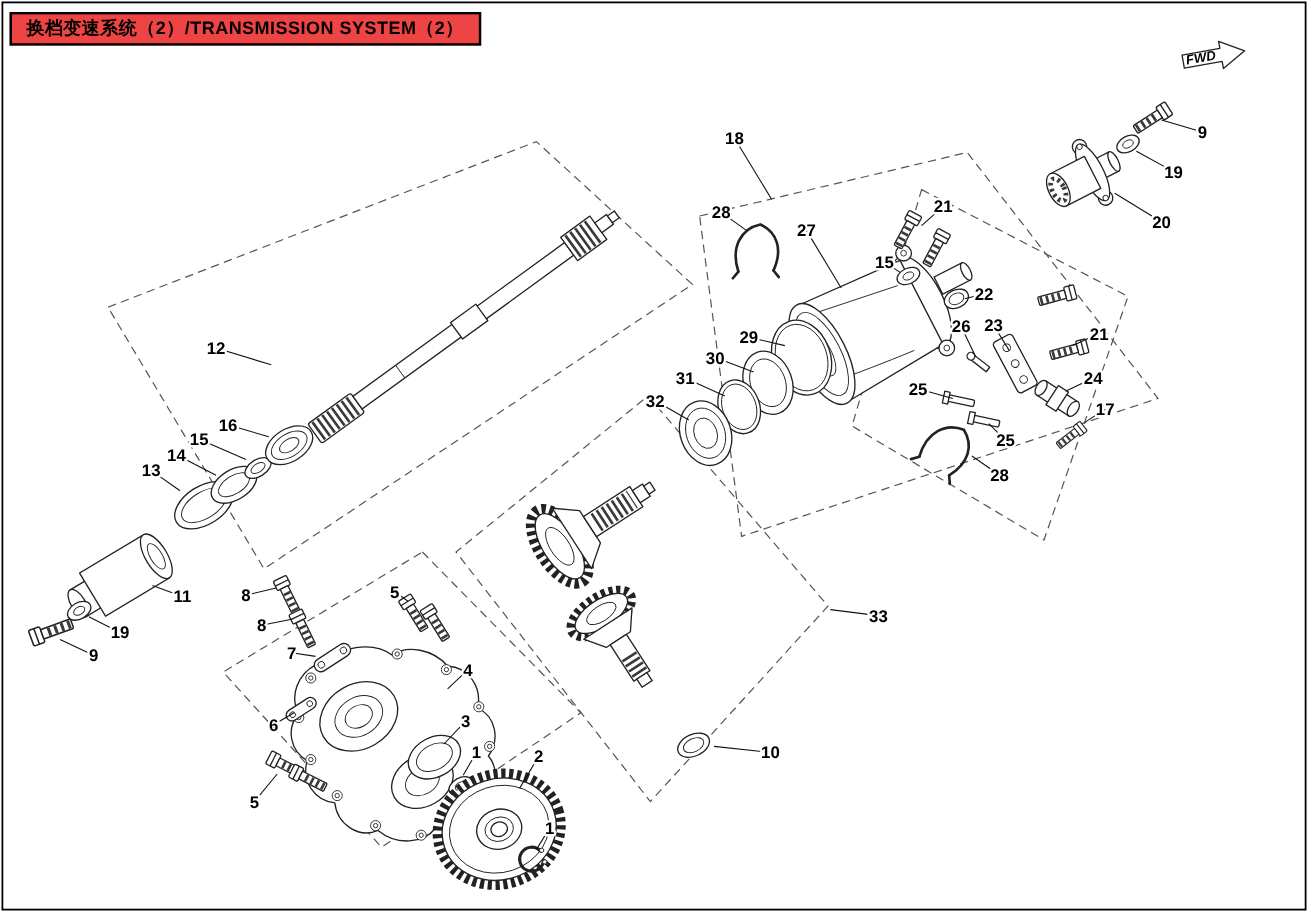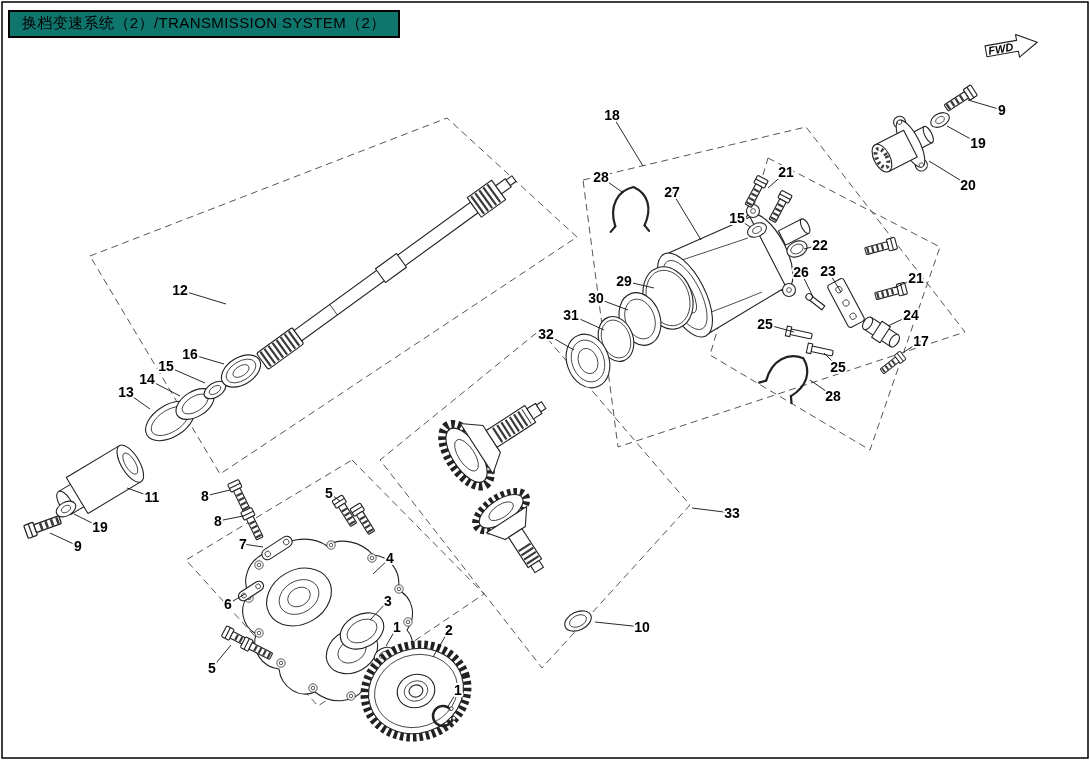--- a/index.html
+++ b/index.html
@@ -1,20 +1,20 @@
 <!DOCTYPE html>
 <html><head>
 <meta charset="utf-8">
 <style>
   html,body{margin:0;padding:0;background:#fff;}
   .stage{position:relative;width:1090px;height:760px;background:#fff;overflow:hidden;
          font-family:"Liberation Sans",sans-serif;}
   .stage svg{position:absolute;left:0;top:0;}
-  .title-box{position:absolute;left:8px;top:10px;z-index:5;border:2px solid #000;background:#0f766e;
-             padding:2px 12px 3px;font-size:15px;font-weight:400;letter-spacing:.4px;white-space:nowrap;}
+  .title-box{position:absolute;left:8px;top:10px;z-index:5;border:2px solid #000;background:#ef4444;
+             padding:2px 12px 3px;font-size:15px;font-weight:700;letter-spacing:.4px;white-space:nowrap;}
   
   .frame{fill:none;stroke:#000;stroke-width:1.5;}
   .dash-box{fill:none;stroke:#555;stroke-width:1;stroke-dasharray:7 4.5;}
   .part{fill:#fff;stroke:#222;stroke-width:1.1;stroke-linejoin:round;}
   .thin{stroke-width:.75;}
   .groove{fill:none;stroke:#222;stroke-width:.8;}
   .spline{fill:none;stroke:#3a3a3a;stroke-dasharray:2.2 2.8;}
   .teeth{fill:#fff;stroke:#222;stroke-dasharray:3.5 3;}
   .wire{fill:none;stroke:#222;stroke-width:2.2;stroke-linecap:round;}
   .leader{stroke:#111;stroke-width:.9;}

